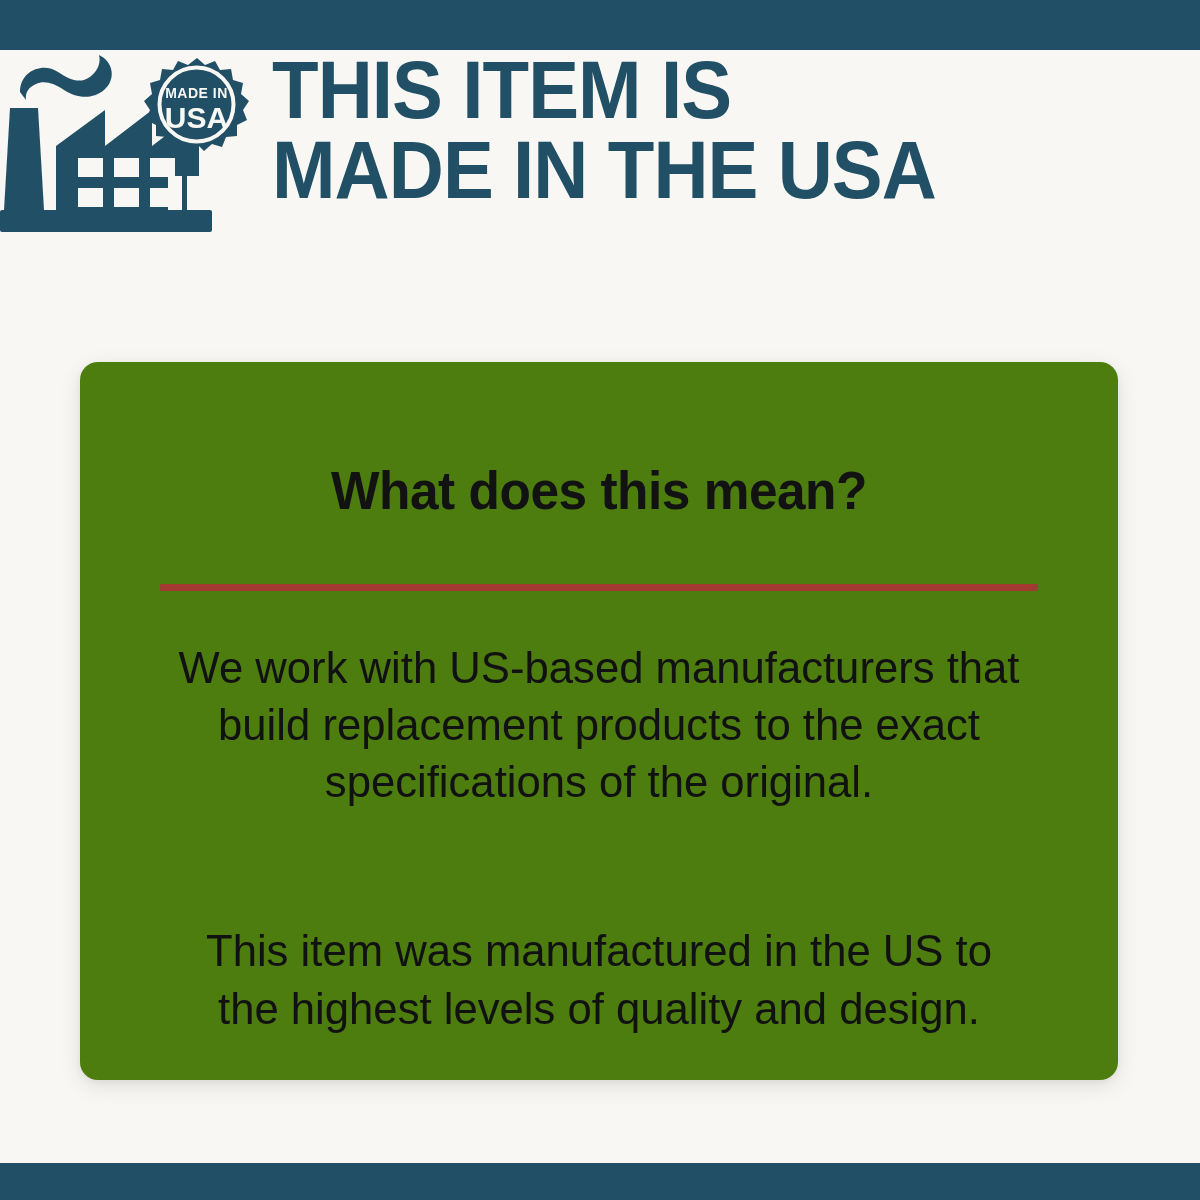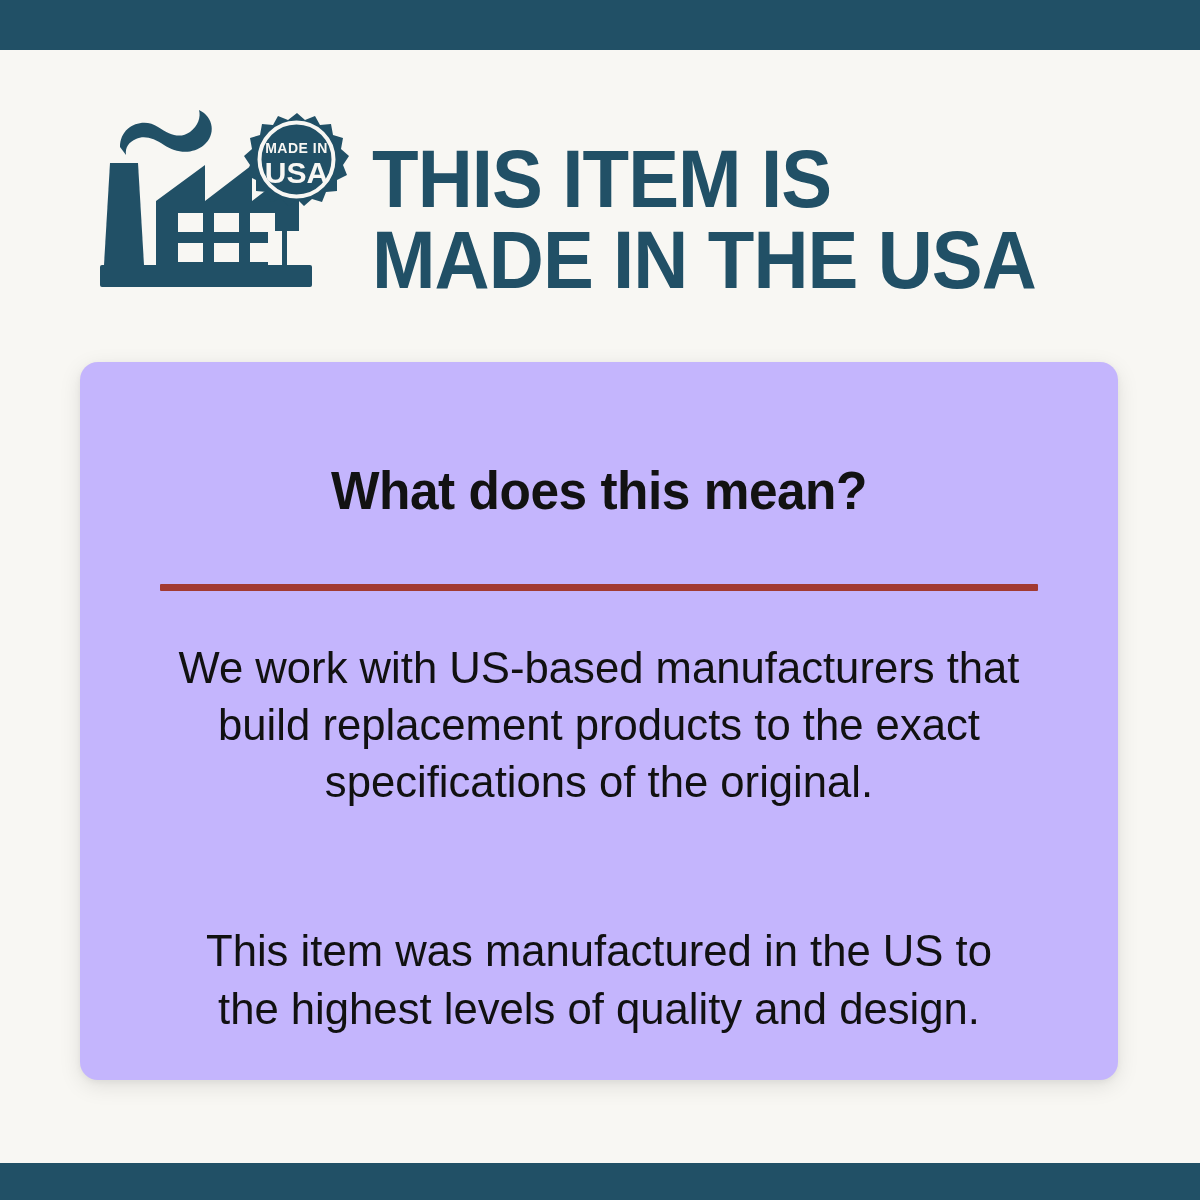--- a/index.html
+++ b/index.html
@@ -36,23 +36,22 @@
   }
 
   
   .header {
     position: absolute;
     left: 0;
     top: 0;
     width: 1200px;
     height: 250px;
     display: flex;
-    align-items: flex-end;
+    align-items: flex-start;
     justify-content: flex-start;
-    padding-left: 100px;
     box-sizing: border-box;
   }
   .logo-wrap {
     width: 250px;
     height: 195px;
     flex: 0 0 250px;
     display: block;
   }
   .logo-wrap svg { display: block; width: 250px; height: 195px; }
 
@@ -71,21 +70,21 @@
   }
   .headline .line { display: block; }
 
   
   .card {
     position: absolute;
     left: 80px;
     top: 312px;
     width: 1038px;
     height: 718px;
-    background: #c4b5fd;
+    background: #4d7c0f;
     border-radius: 18px;
     box-shadow: 0 6px 22px rgba(0,0,0,0.10),
                 0 2px 6px rgba(0,0,0,0.05);
     box-sizing: border-box;
     padding: 0;
   }
 
   .card-title {
     text-align: center;
     color: #121212;

